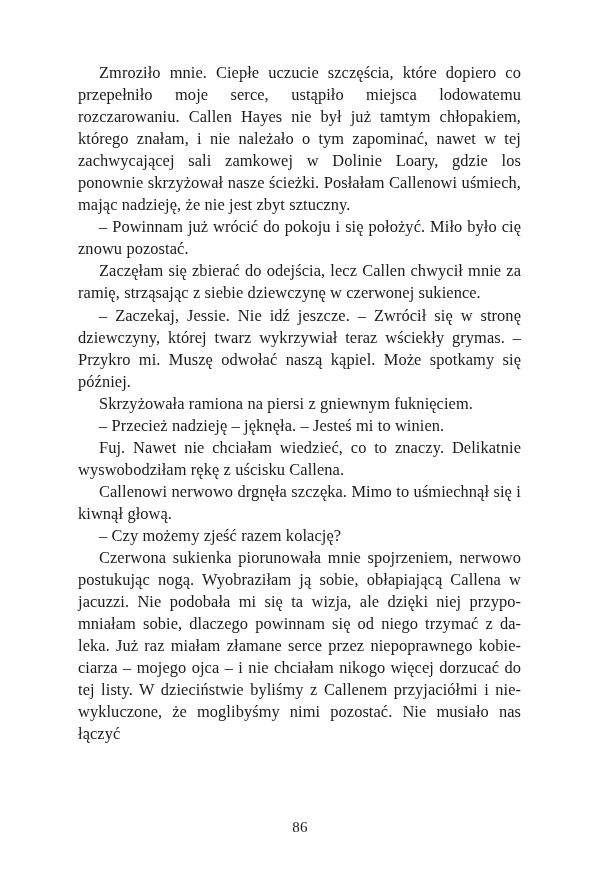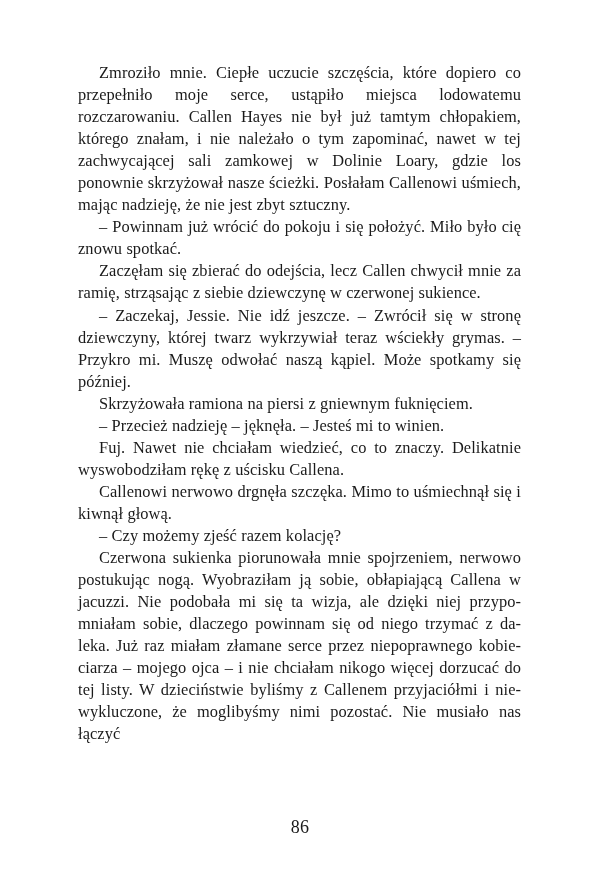--- a/index.html
+++ b/index.html
@@ -50,34 +50,34 @@
   .para:last-child {
     text-align: justify;
   }
 
   .folio {
     position: absolute;
     left: 0;
     top: 818px;
     width: 600px;
     text-align: center;
-    font-size: 18px;
+    font-size: 15px;
     line-height: 18px;
     color: #1a1a1a;
     letter-spacing: 0.02em;
   }
 </style>
 </head>
 <body>
 
 <div class="page">
 
   <div class="text-block">
     <p class="para">Zmroziło mnie. Ciepłe uczucie szczęścia, które dopiero co prze­pełniło moje serce, ustąpiło miejsca lodowatemu rozczarowaniu. Callen Hayes nie był już tamtym chłopakiem, którego znałam, i nie należało o tym zapominać, nawet w tej zachwycającej sali zamkowej w Dolinie Loary, gdzie los ponownie skrzyżował na­sze ścieżki. Posłałam Callenowi uśmiech, mając nadzieję, że nie jest zbyt sztuczny.</p>
-    <p class="para">– Powinnam już wrócić do pokoju i się położyć. Miło było cię znowu spotkać.</p>
+    <p class="para">– Powinnam już wrócić do pokoju i się położyć. Miło było cię znowu pozostać.</p>
     <p class="para">Zaczęłam się zbierać do odejścia, lecz Callen chwycił mnie za ramię, strząsając z siebie dziewczynę w czerwonej sukience.</p>
     <p class="para">– Zaczekaj, Jessie. Nie idź jeszcze. – Zwrócił się w stronę dziew­czyny, której twarz wykrzywiał teraz wściekły grymas. – Przykro mi. Muszę odwołać naszą kąpiel. Może spotkamy się później.</p>
     <p class="para">Skrzyżowała ramiona na piersi z gniewnym fuknięciem.</p>
     <p class="para">– Przecież nadzieję – jęknęła. – Jesteś mi to winien.</p>
     <p class="para">Fuj. Nawet nie chciałam wiedzieć, co to znaczy. Delikatnie wyswobodziłam rękę z uścisku Callena.</p>
     <p class="para">Callenowi nerwowo drgnęła szczęka. Mimo to uśmiechnął się i kiwnął głową.</p>
     <p class="para">– Czy możemy zjeść razem kolację?</p>
     <p class="para">Czerwona sukienka piorunowała mnie spojrzeniem, nerwo­wo postukując nogą. Wyobraziłam ją sobie, obłapiającą Callena w jacuzzi. Nie podobała mi się ta wizja, ale dzięki niej przypo­mniałam sobie, dlaczego powinnam się od niego trzymać z da­leka. Już raz miałam złamane serce przez niepoprawnego kobie­ciarza – mojego ojca – i nie chciałam nikogo więcej dorzucać do tej listy. W dzieciństwie byliśmy z Callenem przyjaciółmi i nie­wykluczone, że moglibyśmy nimi pozostać. Nie musiało nas łączyć</p>
   </div>
 

